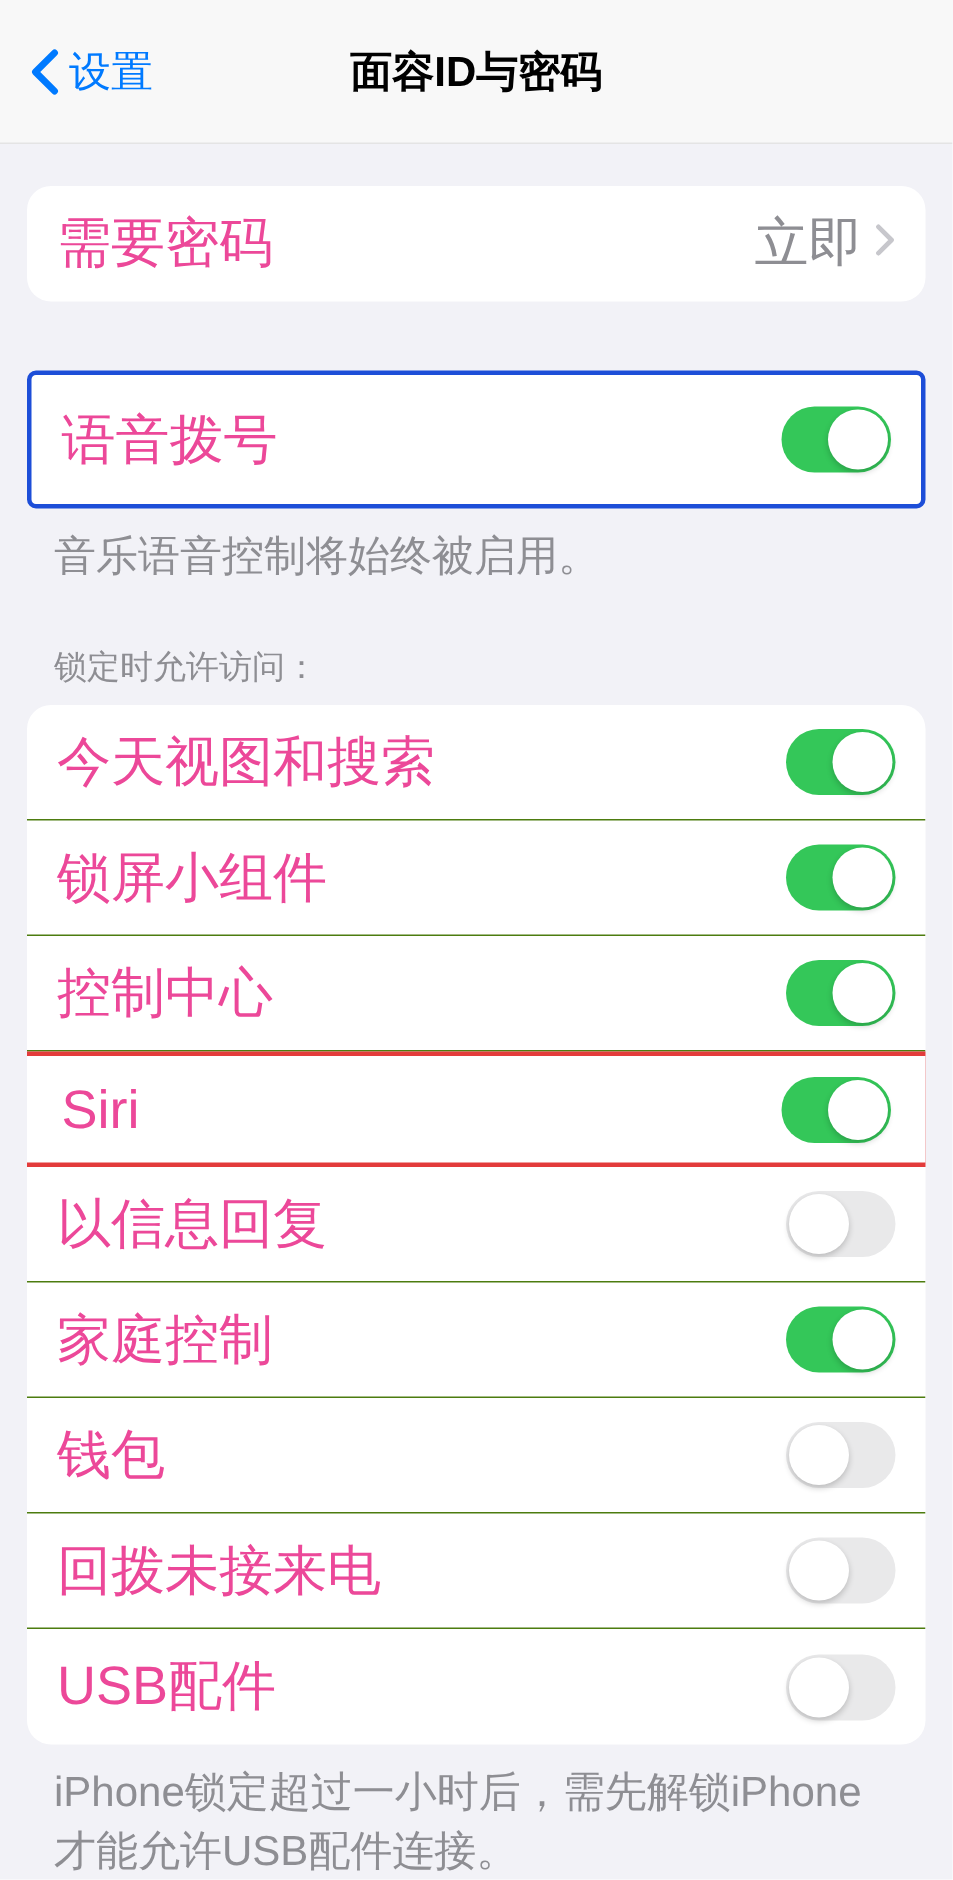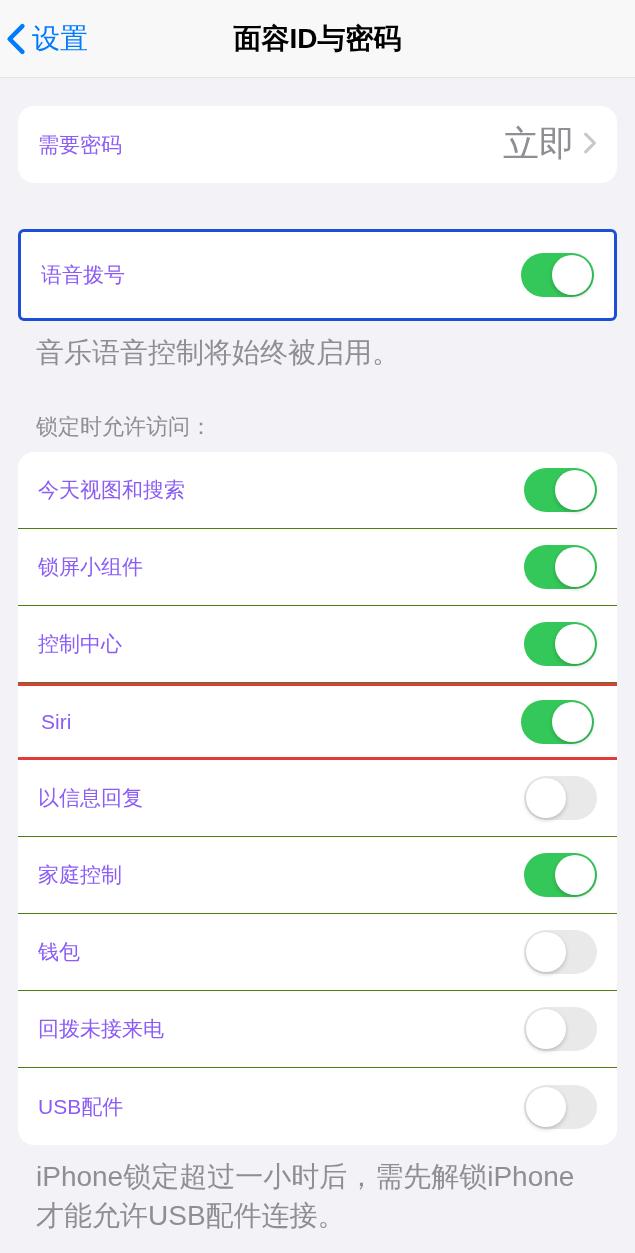--- a/index.html
+++ b/index.html
@@ -9,27 +9,27 @@
       -webkit-font-smoothing: antialiased;
     }
     body {
       width: 635px;
       height: 1253px;
       background: #f2f2f7;
       font-family: -apple-system, "PingFang SC", "Helvetica Neue", sans-serif;
       overflow: hidden;
     }
     .nav-bar {
-      height: 78px;
+      height: 96px;
       background: #f8f8f8;
       border-bottom: 1px solid rgba(0,0,0,0.08);
       display: flex;
       align-items: center;
       position: relative;
-      padding: 0 6px;
+      padding: 0 20px;
     }
     .back-btn {
       display: flex;
       align-items: center;
       color: #007aff;
       font-size: 28px;
       cursor: pointer;
     }
     .back-btn svg {
       width: 20px;
@@ -64,22 +64,22 @@
       padding: 0 20px;
       min-height: 77px;
       border-bottom: 1px solid #4d7c0f;
       position: relative;
     }
     .row:last-child {
       border-bottom: none;
     }
     .row-label {
       flex: 1;
-      font-size: 21px;
-      color: #8b5cf6;
+      font-size: 36px;
+      color: #ec4899;
     }
     .row-value {
       font-size: 36px;
       color: #8e8e93;
       margin-right: 8px;
     }
     .chevron {
       color: #c7c7cc;
     }
     .chevron svg {

